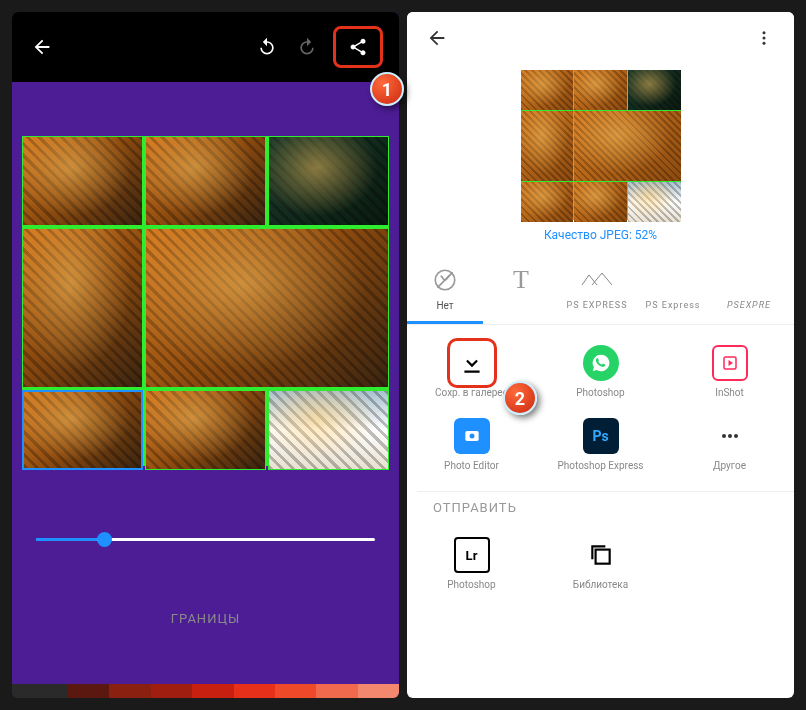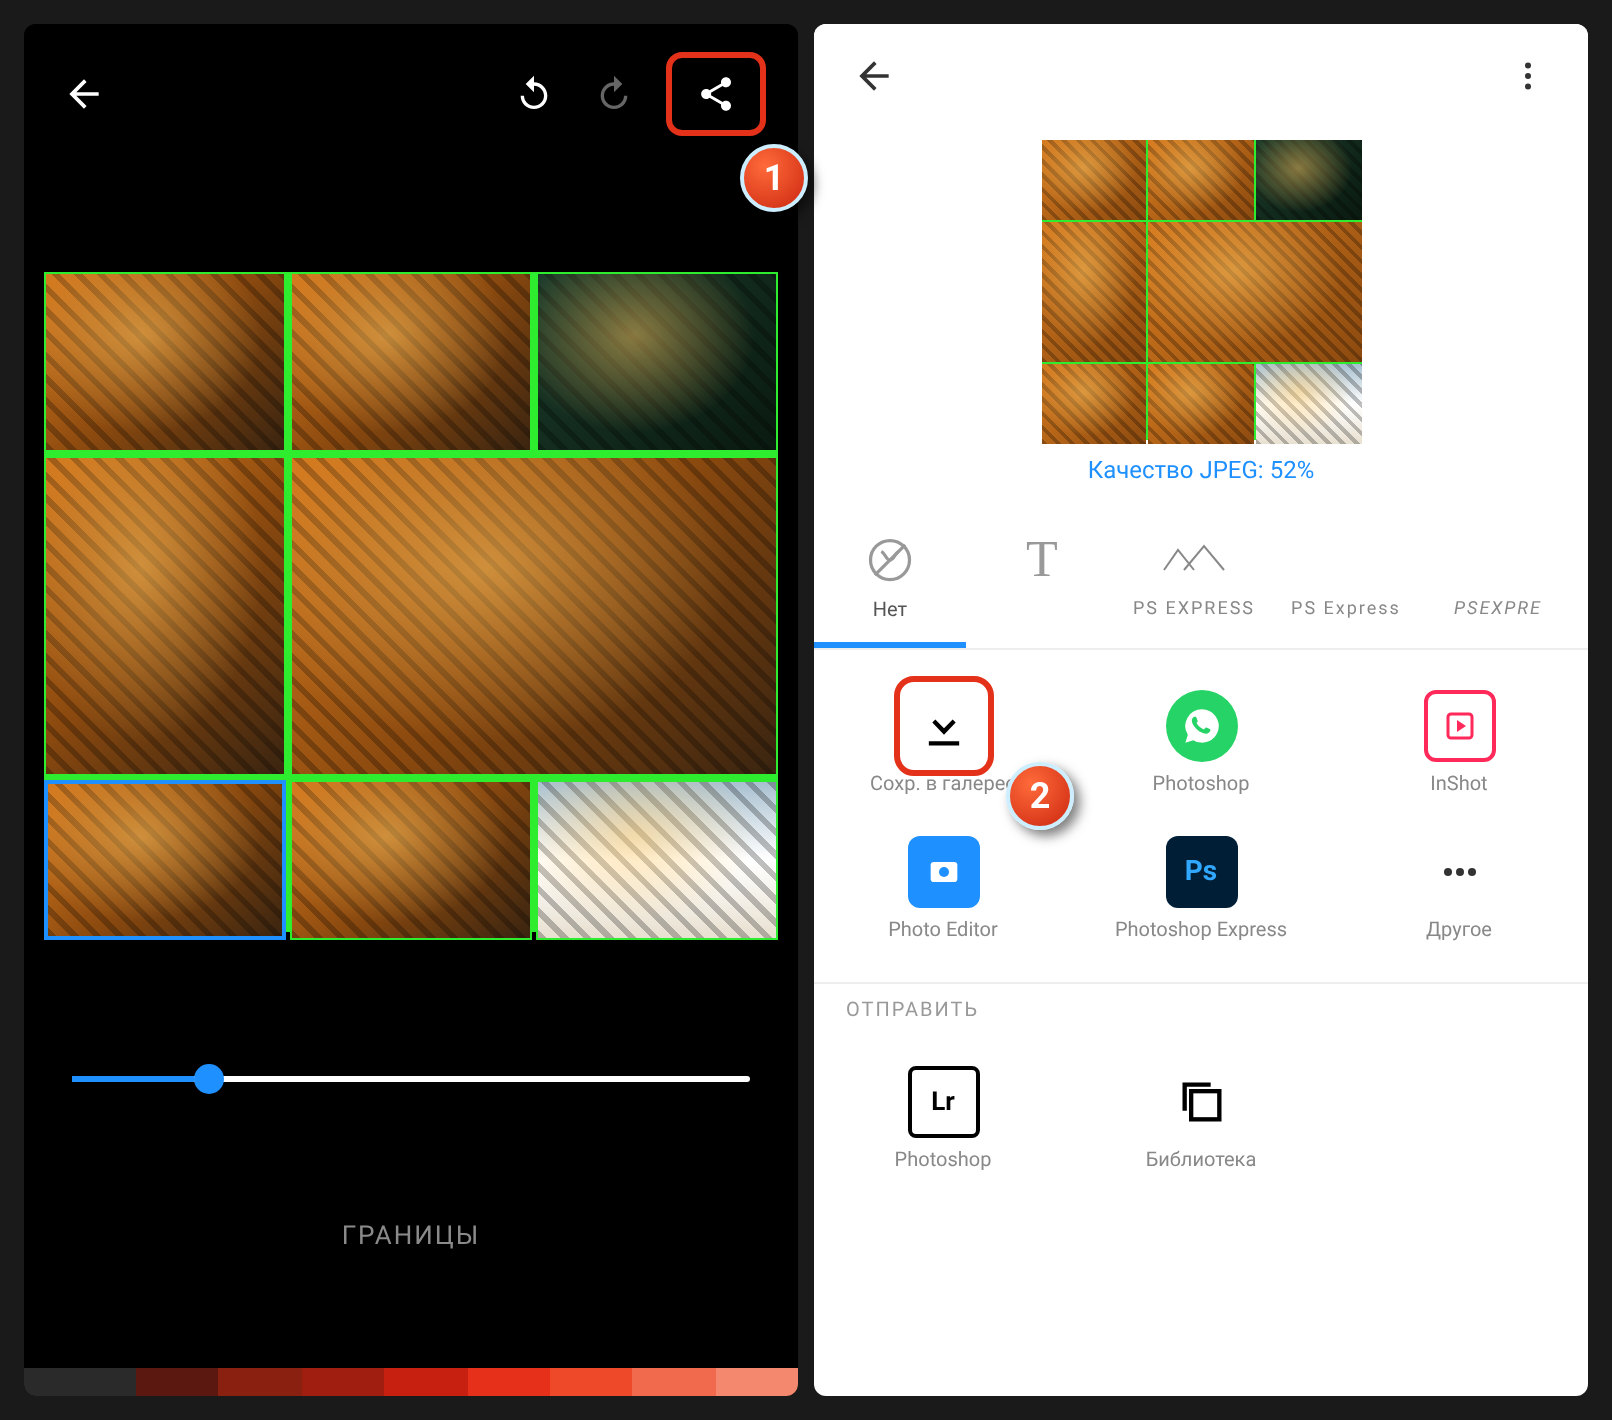--- a/index.html
+++ b/index.html
@@ -19,21 +19,21 @@
   height: 710px;
 }
 .phone {
   flex: 1;
   border-radius: 6px;
   overflow: hidden;
   display: flex;
   flex-direction: column;
   position: relative;
 }
-.phone-left { background: #000000; gap: 48px; }
+.phone-left { background: #4c1d95; gap: 48px; }
 .phone-right { background: #fff; }
 
 
 .topbar-left {
   display: flex;
   align-items: center;
   justify-content: space-between;
   padding: 14px 16px;
   background: #000;
 }
@@ -236,25 +236,26 @@
   justify-content: center;
   border-radius: 6px;
 }
 .save-highlight {
   border: 3px solid #e4321a;
   border-radius: 10px;
   padding: 4px;
   margin: -7px;
 }
 .section-label {
-  font-size: 10px;
+  font-size: 13px;
   color: #999;
   letter-spacing: 1px;
   padding: 8px 16px;
   border-top: 1px solid #eee;
+  margin-left: 10px;
 }
 </style>
 </head>
 <body>
 
 <div class="container">
 
   <div class="phone phone-left">
     <div class="topbar-left">
       <div class="icon-btn">

